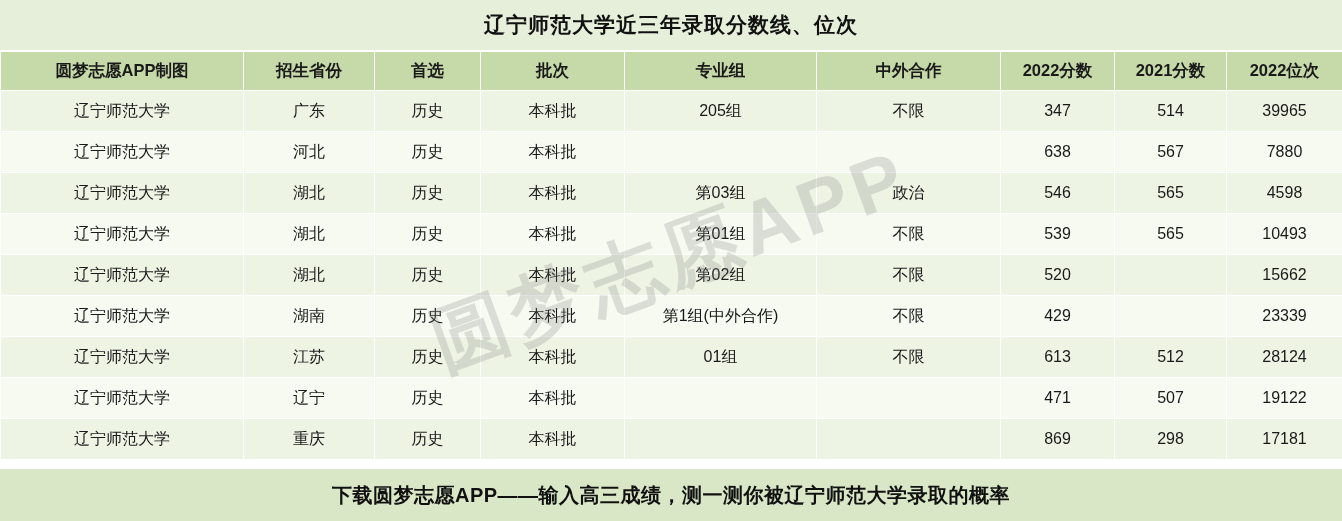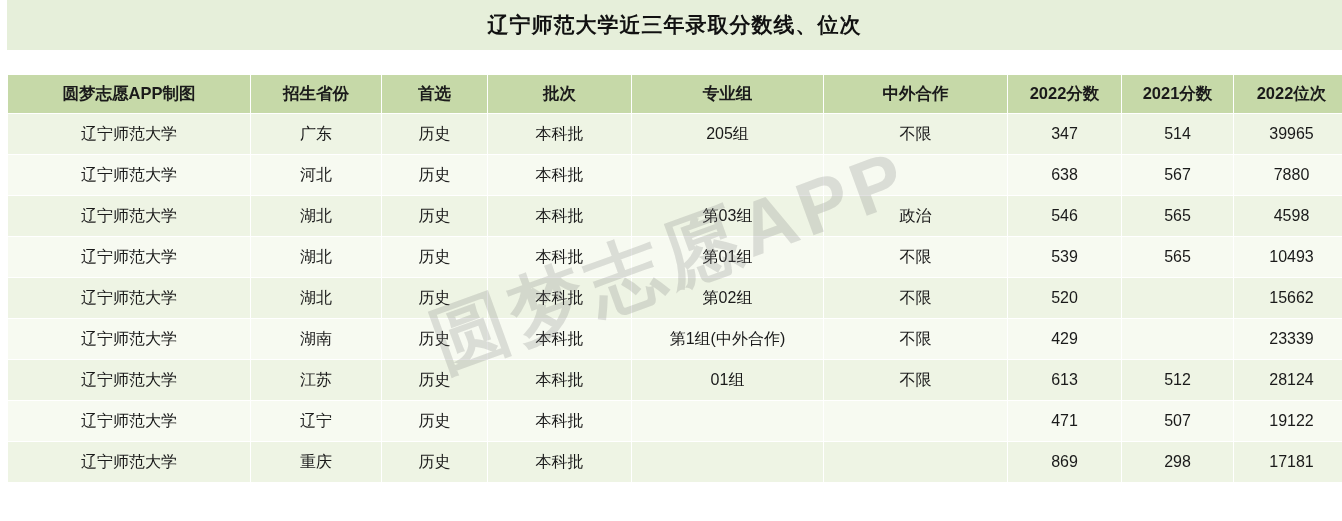--- a/index.html
+++ b/index.html
@@ -11,21 +11,20 @@
     width: 1342px;
     height: 521px;
     font-family: "Liberation Sans", "DejaVu Sans", sans-serif;
     overflow: hidden;
   }
   .sheet {
     position: relative;
     width: 1342px;
     height: 521px;
     box-sizing: border-box;
-    padding-left: 7px;
   }
   .title-bar {
     height: 50px;
     background: #e6efda;
     display: flex;
     align-items: center;
     justify-content: center;
     font-size: 21px;
     font-weight: bold;
     color: #111111;
@@ -44,21 +43,20 @@
     letter-spacing: 0.5px;
     position: absolute;
     left: 0;
     right: 0;
     bottom: 0;
   }
   table.grid {
     border-collapse: collapse;
     width: 1342px;
     table-layout: fixed;
-    margin-top: 23px;
   }
   table.grid th, table.grid td {
     border: 1px solid #ffffff;
     text-align: center;
     vertical-align: middle;
     font-size: 16px;
     color: #1a1a1a;
     height: 40px;
     padding: 0 2px;
     overflow: hidden;
@@ -235,13 +233,14 @@
           <td>869</td>
           <td>298</td>
           <td>17181</td>
         </tr>
       </tbody>
     </table>
   </div>
 
   <div class="watermark">圆梦志愿APP</div>
 
+  <div class="footer-bar">下载圆梦志愿APP——输入高三成绩，测一测你被辽宁师范大学录取的概率</div>
 </div>
 
 </body></html>

